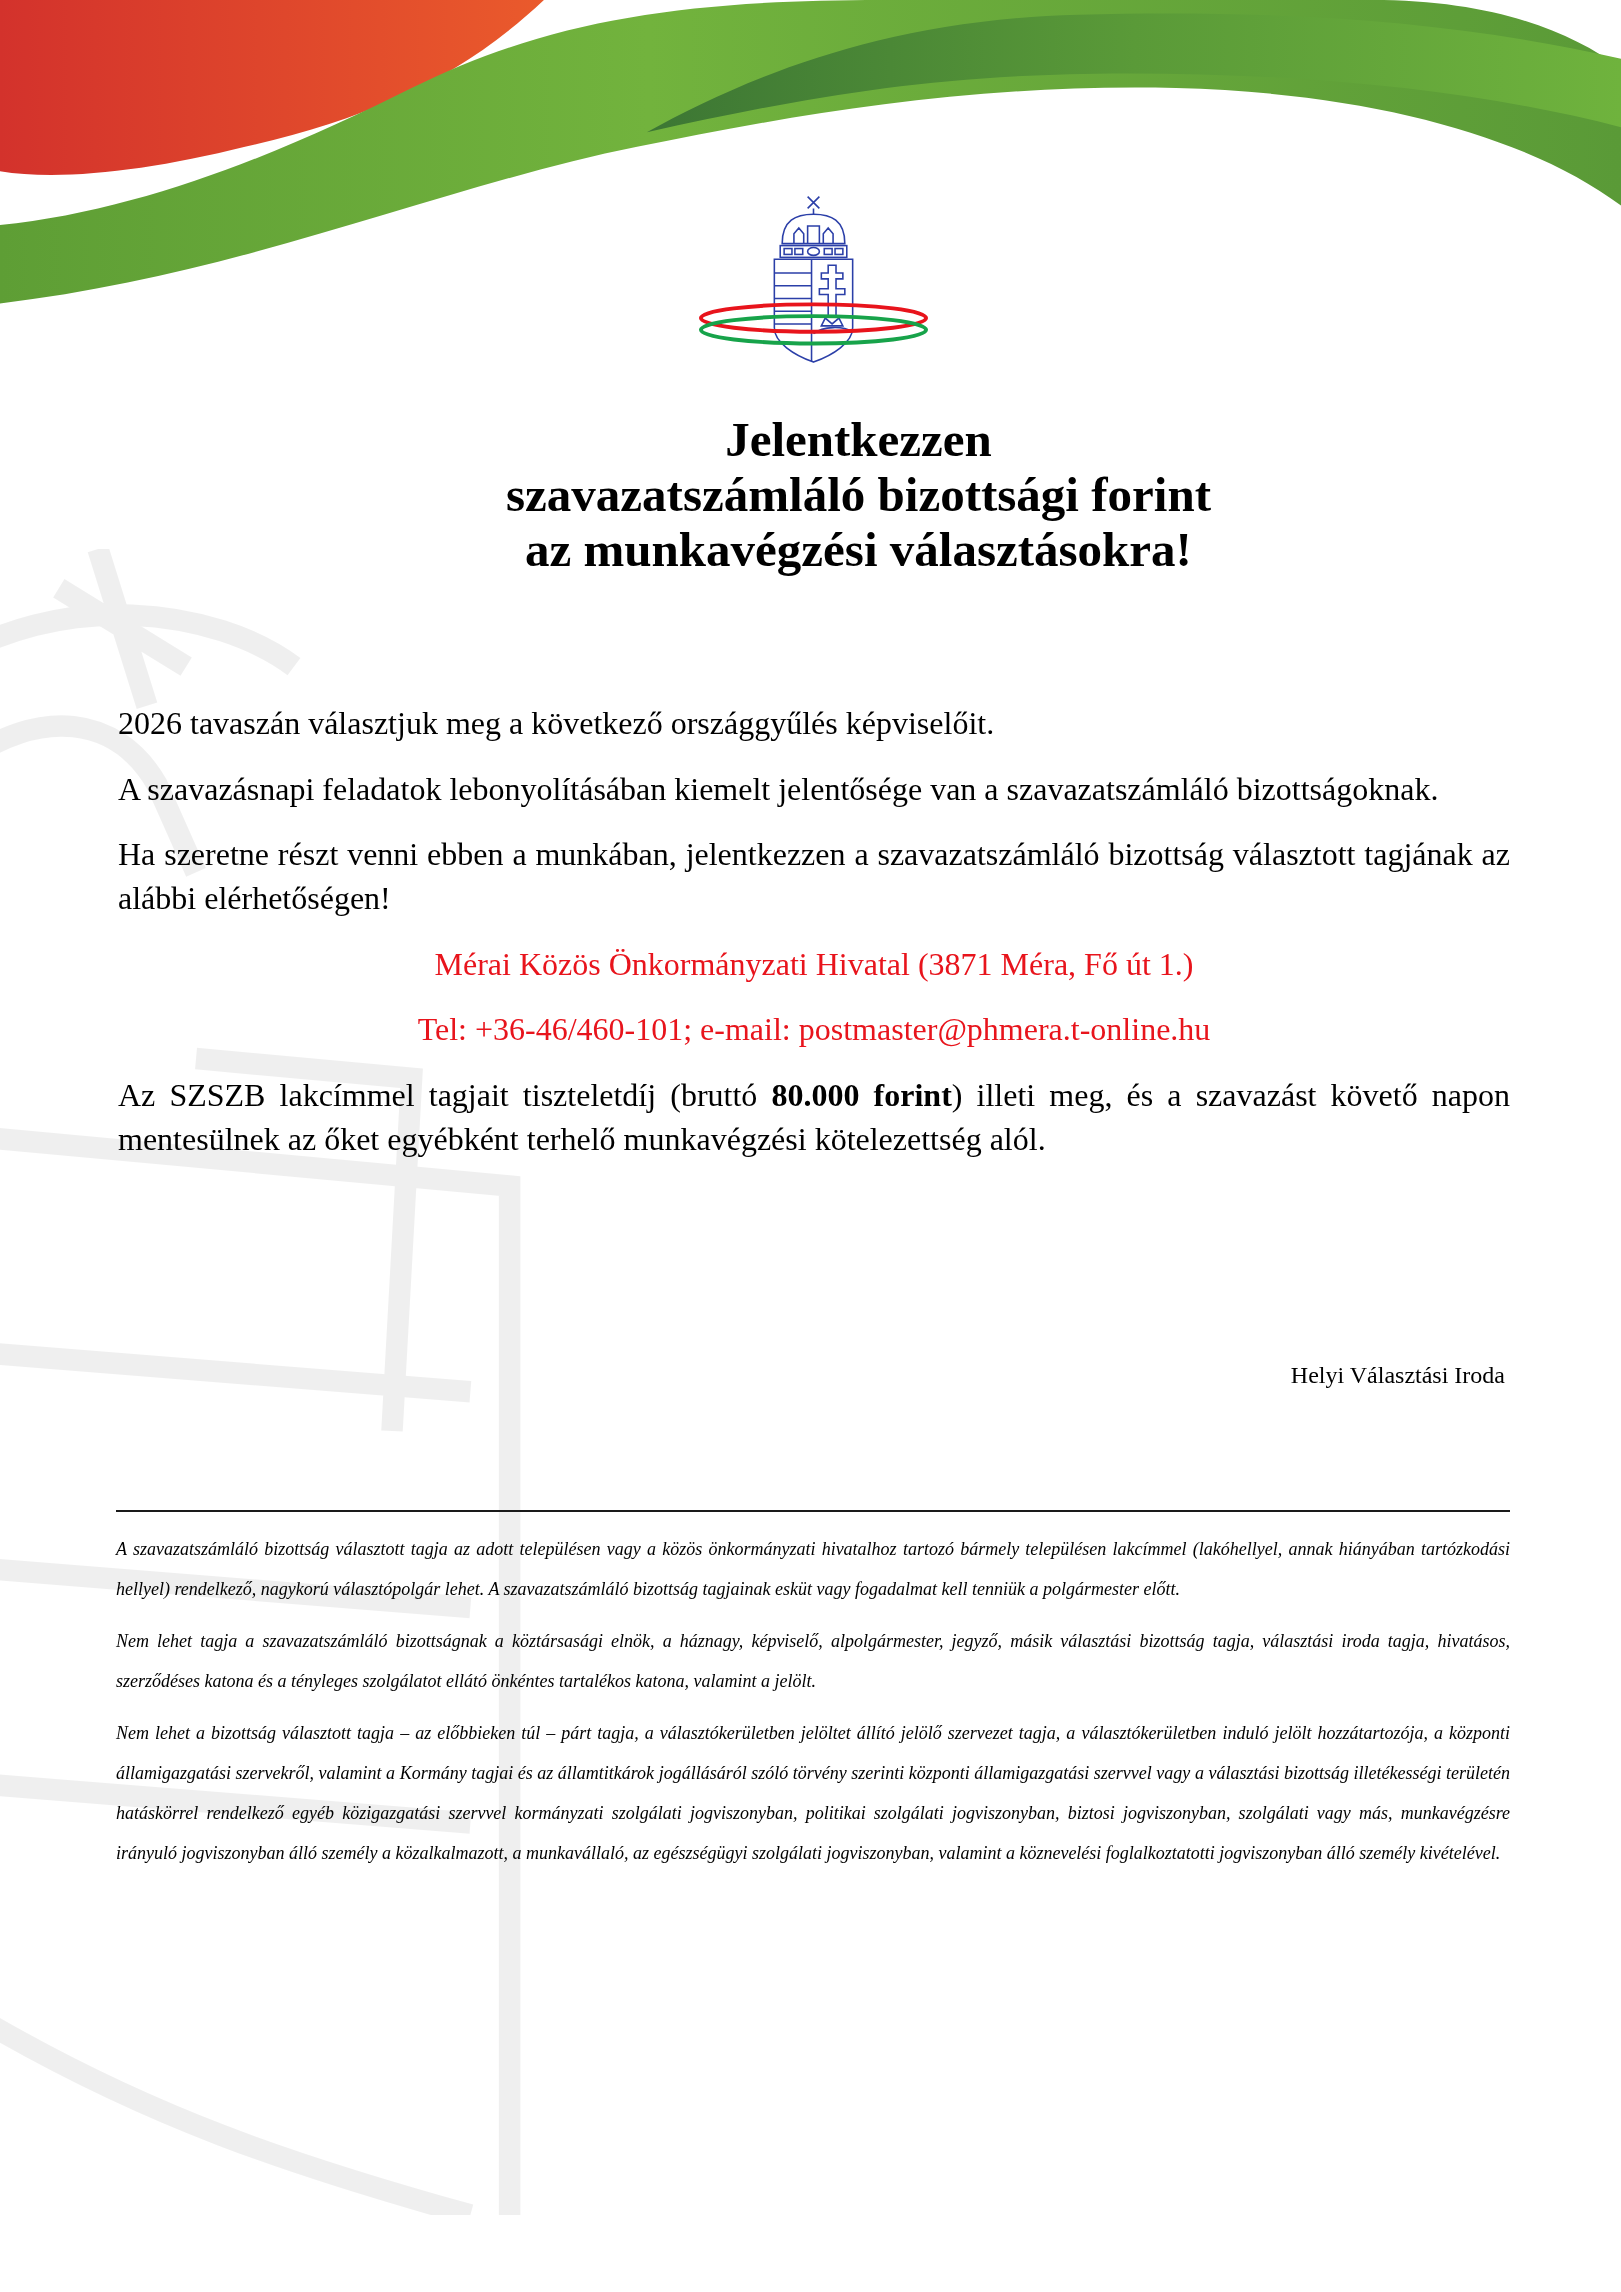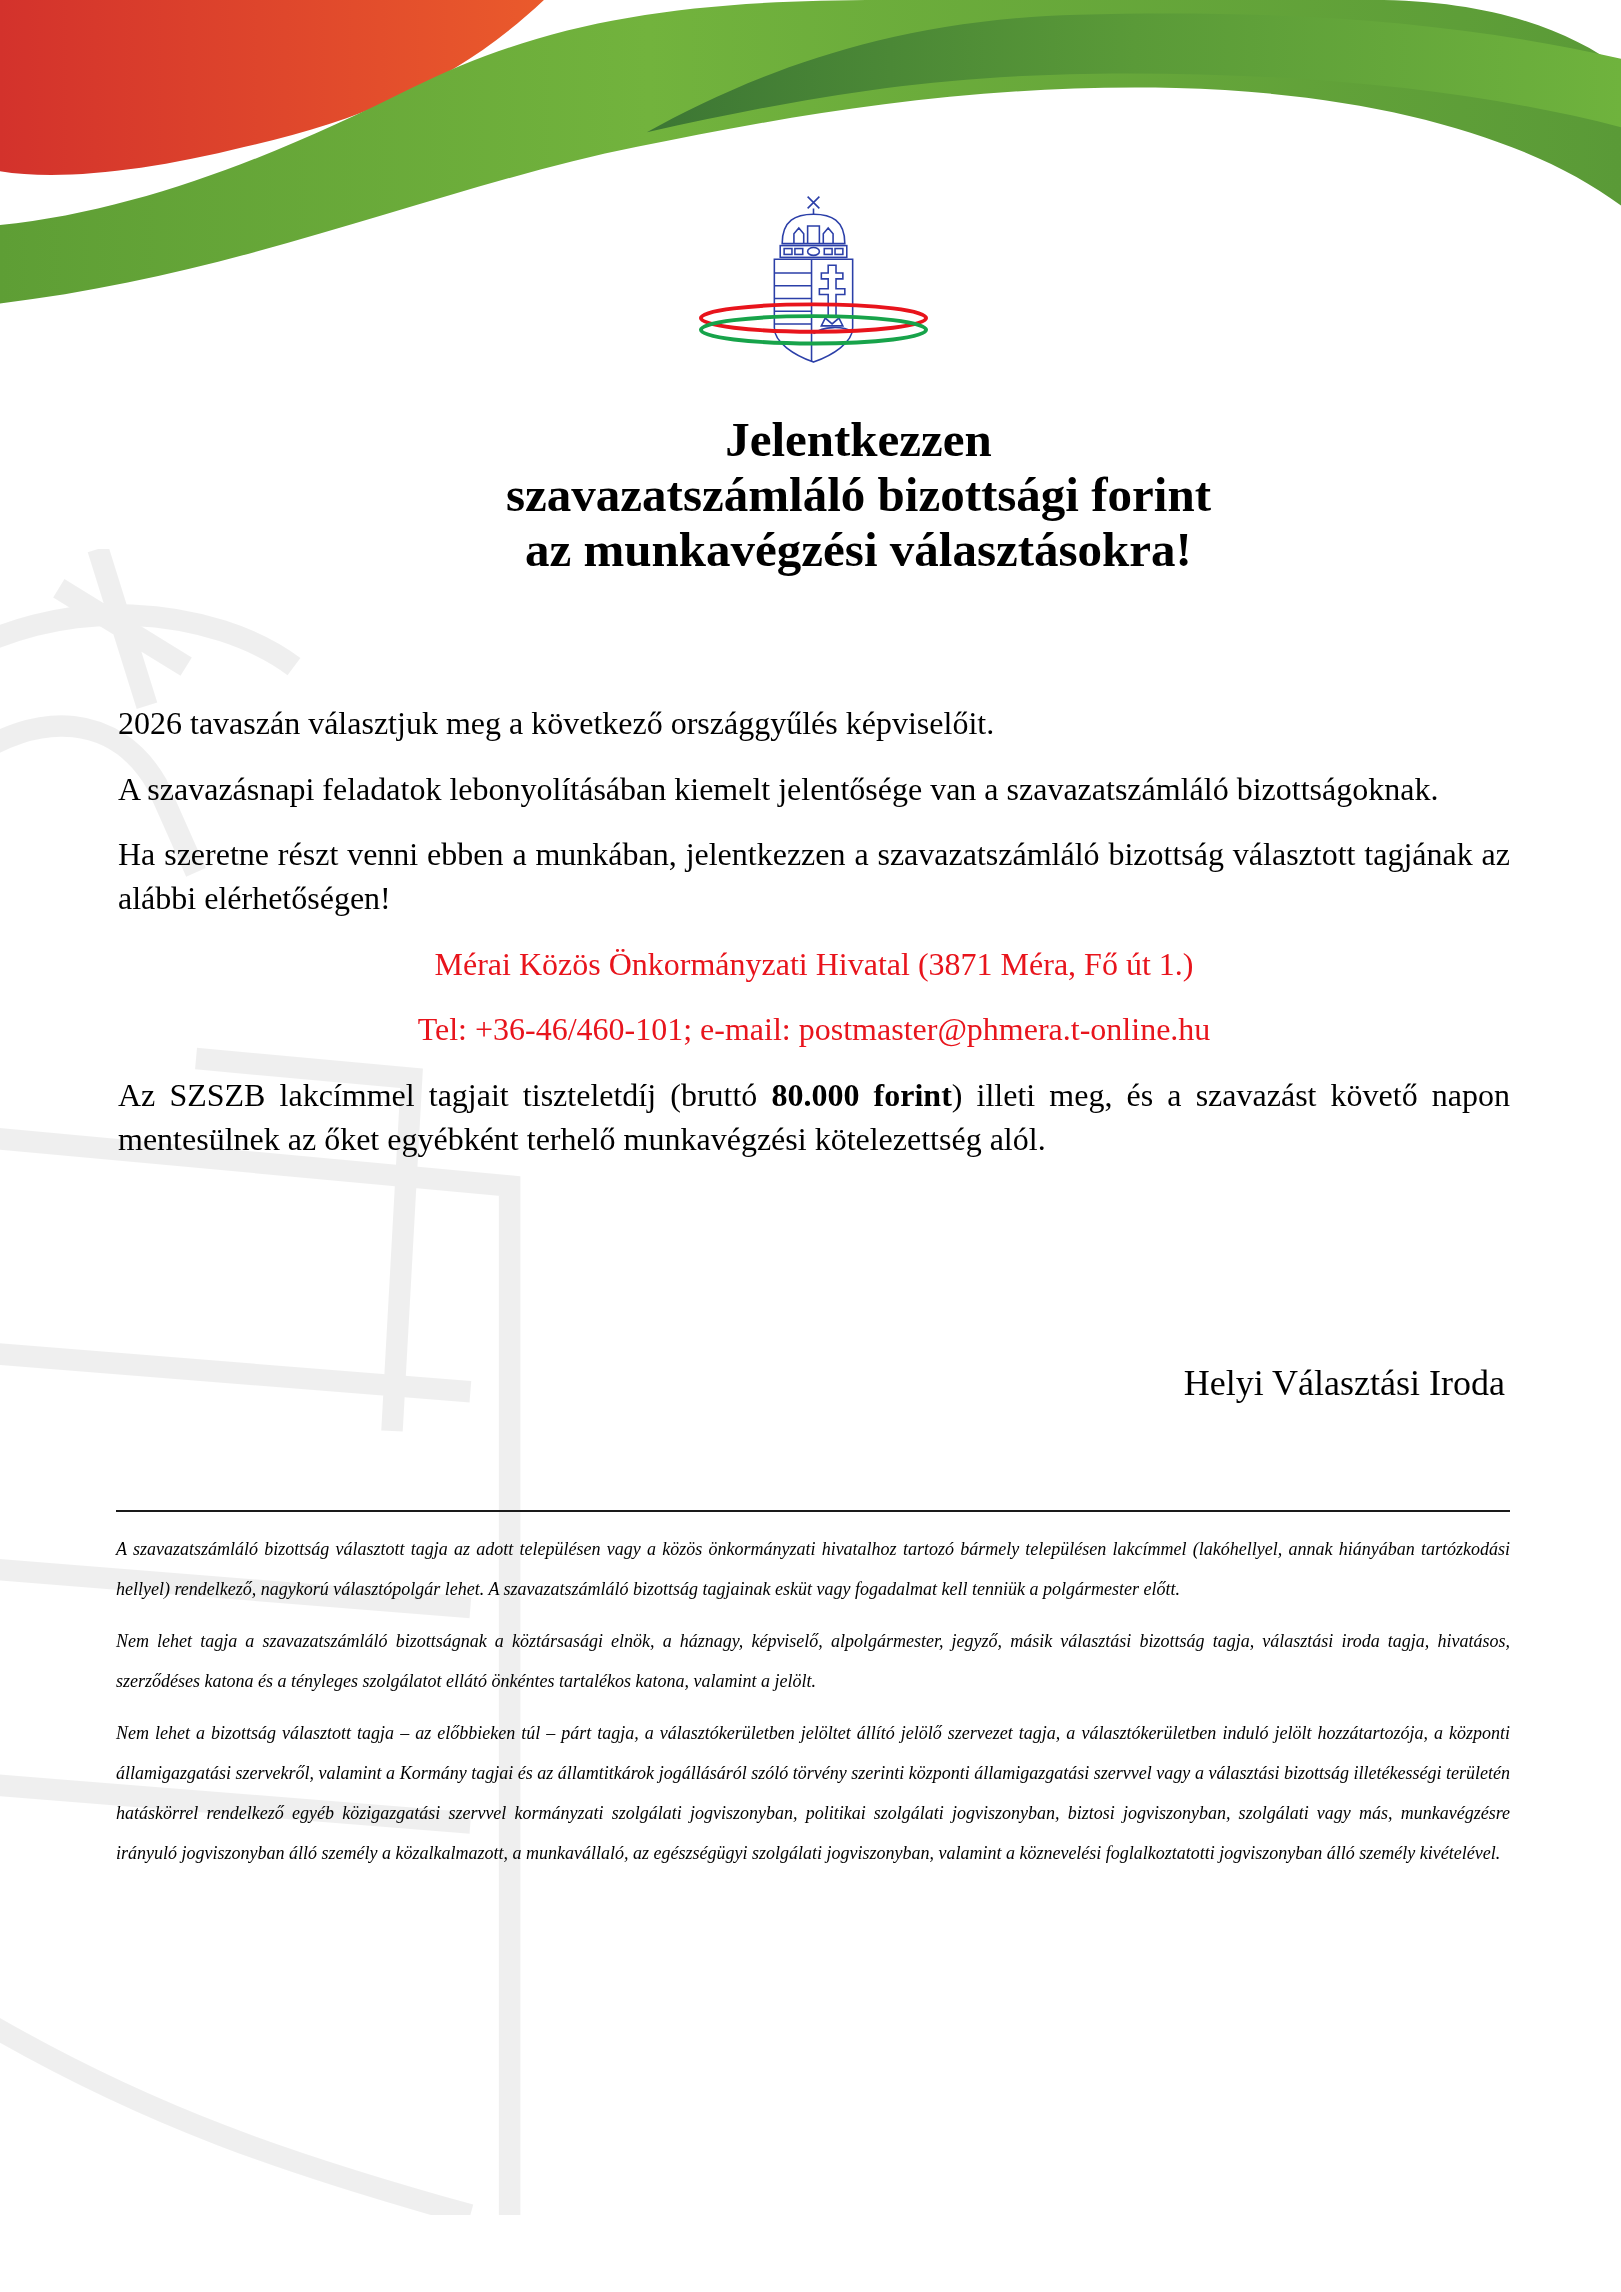--- a/index.html
+++ b/index.html
@@ -5,21 +5,21 @@
     html, body { margin: 0; padding: 0; background: #ffffff; }
     body { width: 1621px; height: 2293px; position: relative; overflow: hidden; font-family: "Liberation Serif", "DejaVu Serif", serif; color: #000; }
     .banner { position: absolute; left: 0; top: 0; width: 1621px; height: 323px; }
     .watermark { position: absolute; left: 0; top: 549px; width: 686px; height: 1666px; opacity: 0.06; }
     .crest { position: absolute; left: 686px; top: 181px; width: 255px; height: 186px; }
     .title { position: absolute; left: 0; width: 1621px; top: 412px; text-align: center; font-weight: bold; font-size: 49px; line-height: 55px; padding-left: 48px; }
     .title div { margin: 0; }
     .content { position: absolute; left: 118px; width: 1392px; top: 701px; font-size: 32px; line-height: 44px; }
     .content p { margin: 0 0 21.6px 0; text-align: justify; }
     .content p.center { text-align: center; color: #e8141c; }
-    .signature { position: absolute; right: 116px; top: 1362px; font-size: 36px; font-family: Liberation Serif, serif; }
+    .signature { position: absolute; right: 116px; top: 1362px; font-size: 24px; font-family: Liberation Serif, serif; }
     .rule { position: absolute; left: 116px; width: 1394px; top: 1510px; height: 0; border-top: 2px solid #1a1a1a; }
     .notes { position: absolute; left: 116px; width: 1394px; top: 1529px; font-size: 18px; line-height: 40px; font-style: italic; }
     .notes p { margin: 0 0 11.8px 0; text-align: justify; }
     b { font-weight: bold; }
   </style>
 </head>
 <body>
 
 <svg class="banner" viewBox="0 0 1654 330" preserveAspectRatio="none">
   <defs>

